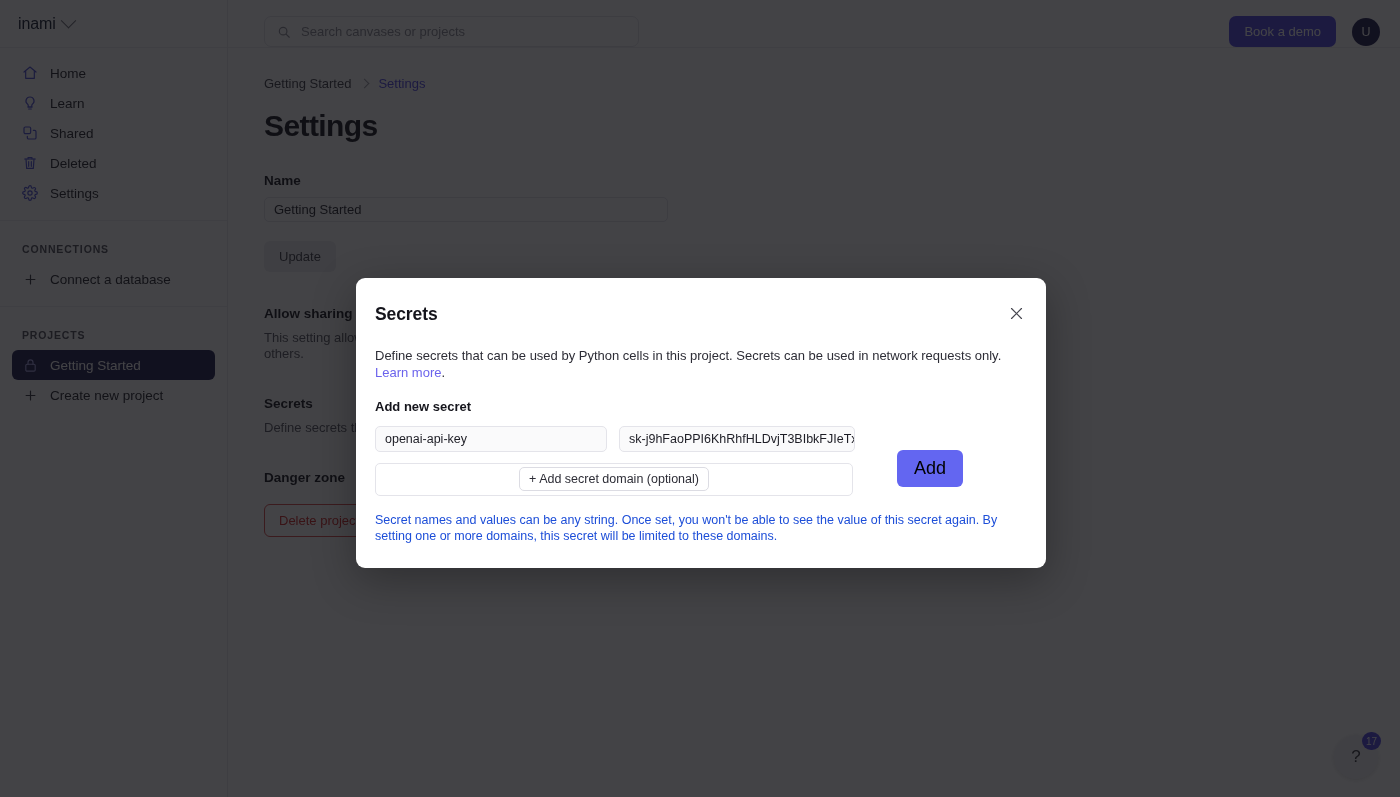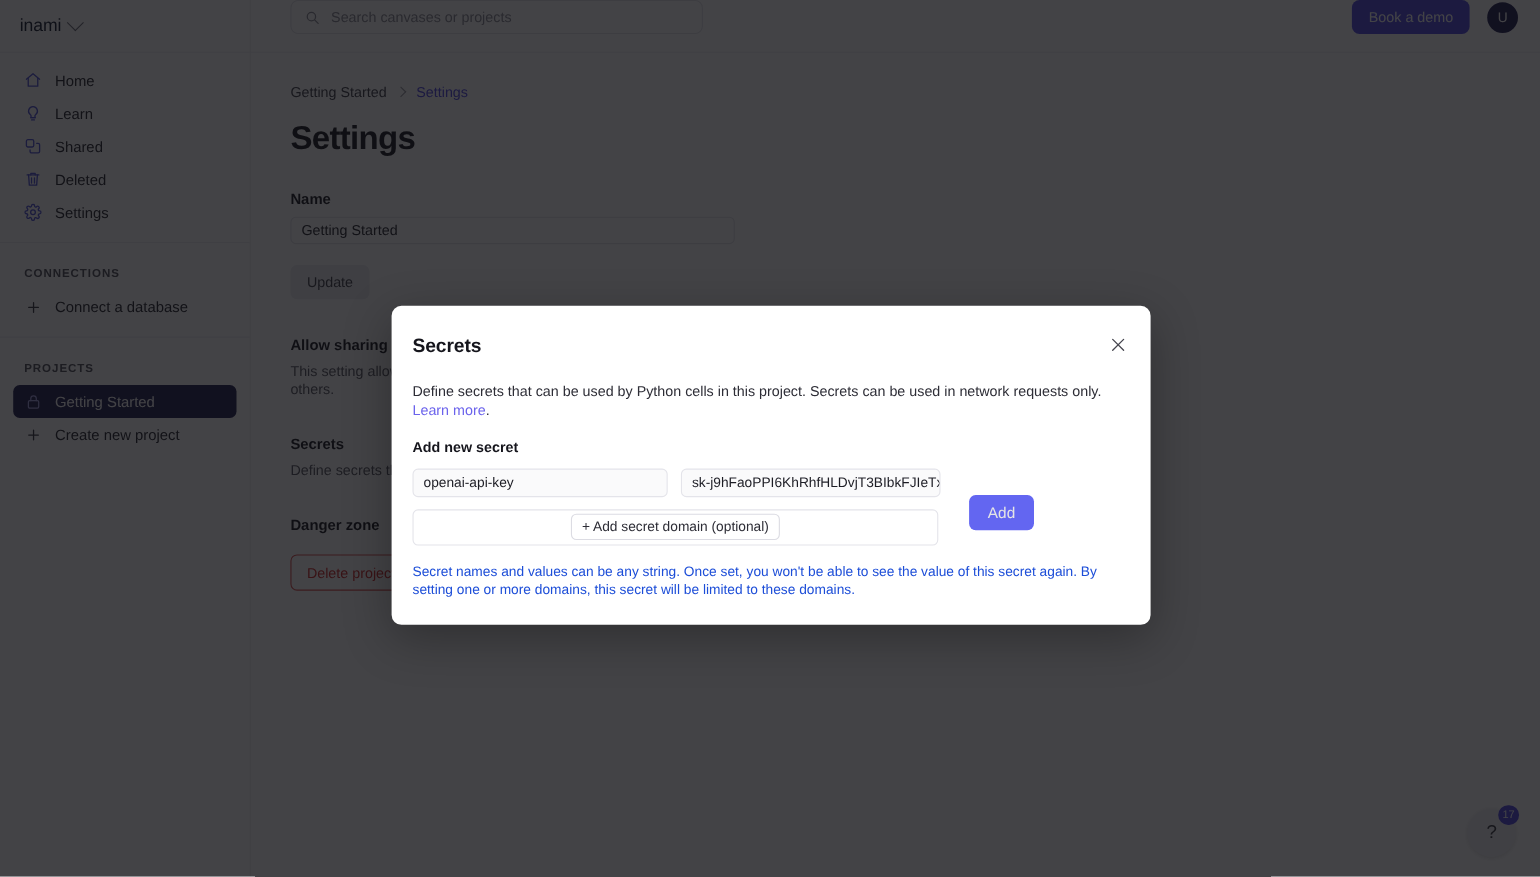--- a/index.html
+++ b/index.html
@@ -103,21 +103,21 @@
     display: flex;
     flex-direction: column;
     min-width: 0;
     background: #ffffff;
   }
 
   .topbar {
     height: 48px;
     flex: 0 0 48px;
     display: flex;
-    align-items: flex-start;
+    align-items: flex-end;
     justify-content: space-between;
     padding: 0 20px 0 36px;
     border-bottom: 1px solid #ececf0;
     gap: 28px;
   }
 
   .search-box {
     width: 375px;
     height: 31px;
     border: 1px solid #e2e2e8;
@@ -347,28 +347,28 @@
     display: flex;
     align-items: center;
     overflow: hidden;
     white-space: nowrap;
   }
   .in-name  { width: 232px; }
   .in-value { width: 236px; }
 
   .add-btn {
     position: absolute;
-    left: 506px;
+    left: 522px;
     top: 24px;
     background: #6366f1;
-    color: #e5e5e5;
+    color: #000000;
     border: none;
     border-radius: 6px;
     padding: 8px 17px;
-    font-size: 14px;
+    font-size: 18px;
     cursor: pointer;
     font-family: inherit;
   }
 
   .domain-wrap {
     margin-top: 11px;
     width: 478px;
     height: 33px;
     border: 1px solid #e4e4ea;
     border-radius: 5px;

